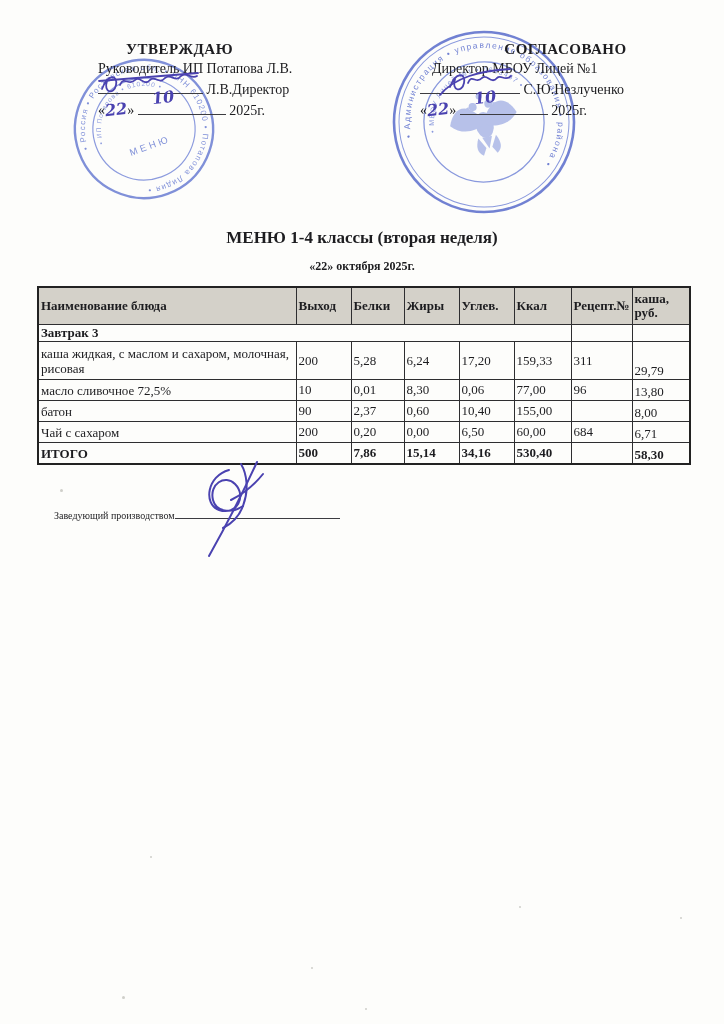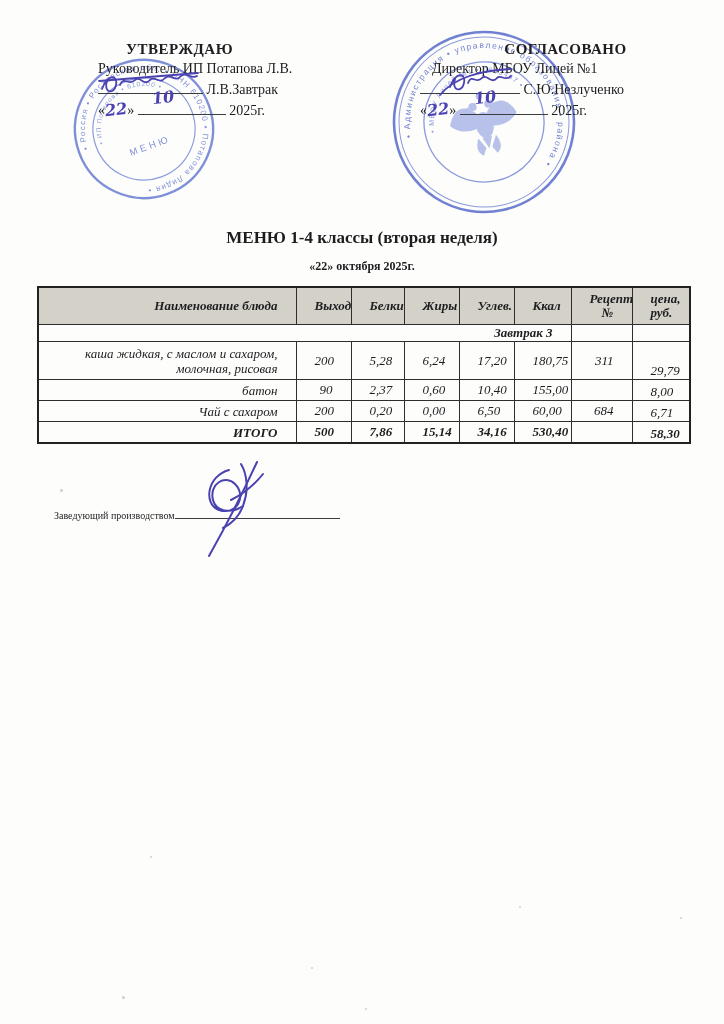--- a/index.html
+++ b/index.html
@@ -33,21 +33,21 @@
   
   .doc-title{position:absolute;left:0;width:724px;text-align:center;font-weight:bold;}
   .dt1{top:228px;font-size:17px;}
   .dt2{top:259px;font-size:12px;}
   
   table.menu{
     position:absolute;left:37px;top:286px;width:652px;
     border-collapse:collapse;table-layout:fixed;
     font-size:13px;
   }
-  table.menu td,table.menu th{border:1px solid #2e2e30;text-align:right;padding:0 18px;overflow:hidden;font-style:italic;}
+  table.menu td,table.menu th{border:1px solid #2e2e30;text-align:left;padding:0 2px;overflow:hidden;}
   table.menu{border:2px solid #222;}
   table.menu th{height:36px;background:#d4d1c9;font-weight:bold;font-size:13px;line-height:14px;}
   th.price-h{font-size:12.5px;}
   tr.r-sec td{height:16px;font-weight:bold;font-size:13px;}
   tr.r-tall td{height:37px;}
   tr.r td{height:20px;}
   tr.r-tot td{height:20px;font-weight:bold;}
   tr.r-tot td{border-top:1.5px solid #222;}
   td.nm{text-align:left;padding:1px 5px;line-height:15px;margin-left:48px;}
   td.price{vertical-align:bottom;padding-bottom:2px;}
@@ -119,21 +119,21 @@
     <div>
       <span class="sigline w105">
         <svg width="105" height="34" viewBox="0 0 105 34">
           <g fill="none" stroke="#4a42b0" stroke-width="1.8" stroke-linecap="round">
             <path d="M4,24 C10,8 20,10 18,20 C16,30 5,28 9,16"></path>
             <path d="M22,20 c4,-10 9,2 15,-5 c5,-5 9,7 15,0 c5,-5 9,5 15,-2 c6,-5 10,5 16,-2 c6,-5 10,4 16,0"></path>
             <path d="M1,16 L100,8"></path>
           </g>
         </svg>
       </span>
-      <span>Л.В.Завтрак</span>
+      <span>Л.В.Директор</span>
     </div>
     <div>
       <span>«</span><span class="ink">22</span><span>»</span>
       <span class="dline"><span class="ink">10</span></span>
       <span>2025г.</span>
     </div>
   </div>
 
   <div class="approve ap-right">
     <div class="t">СОГЛАСОВАНО</div>
@@ -174,38 +174,48 @@
     <tbody>
         <tr>
       <th>Наименование блюда</th>
       <th>Выход</th>
       <th>Белки</th>
       <th>Жиры</th>
       <th>Углев.</th>
       <th>Ккал</th>
       <th>Рецепт.№</th>
       <th class="price-h">
-        <span>цена,</span><br>
+        <span>каша,</span><br>
         <span>руб.</span>
       </th>
     </tr>
     <tr class="r-sec">
       <td colspan="6">Завтрак 3</td>
       <td></td>
       <td></td>
     </tr>
     <tr class="r-tall">
       <td class="nm">каша жидкая, с маслом и сахаром, молочная, рисовая</td>
       <td>200</td>
       <td>5,28</td>
       <td>6,24</td>
       <td>17,20</td>
-      <td>180,75</td>
+      <td>159,33</td>
       <td>311</td>
       <td class="price">29,79</td>
+    </tr>
+    <tr class="r">
+      <td class="nm">масло сливочное 72,5%</td>
+      <td>10</td>
+      <td>0,01</td>
+      <td>8,30</td>
+      <td>0,06</td>
+      <td>77,00</td>
+      <td>96</td>
+      <td class="price">13,80</td>
     </tr>
     <tr class="r">
       <td class="nm">батон</td>
       <td>90</td>
       <td>2,37</td>
       <td>0,60</td>
       <td>10,40</td>
       <td>155,00</td>
       <td></td>
       <td class="price">8,00</td>

